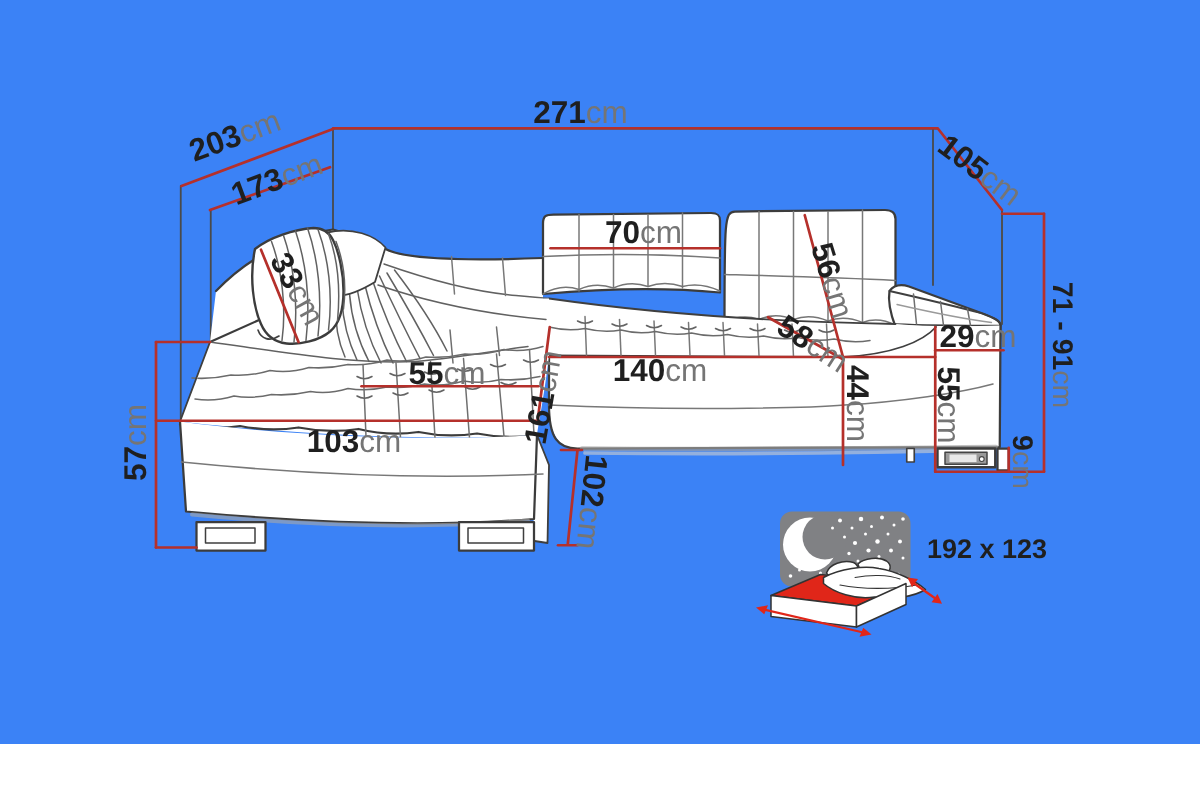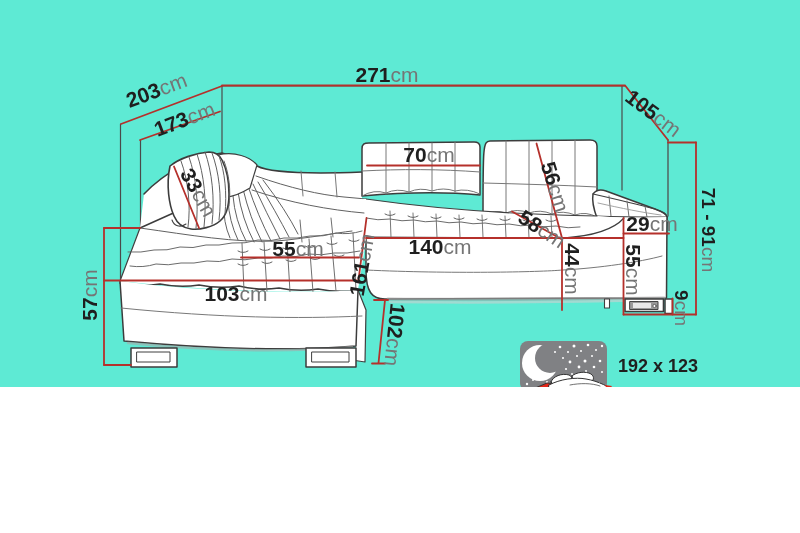--- a/index.html
+++ b/index.html
@@ -1,16 +1,16 @@
 <!DOCTYPE html>
 <html><head>
 <meta charset="utf-8">
 <style>
 html,body{margin:0;padding:0;background:#fff;}
-#stage{position:relative;width:800px;height:387px;background:#5eead4;overflow:hidden;}
+#stage{position:relative;width:800px;height:496px;background:#3b82f6;overflow:hidden;}
 svg{position:absolute;left:0;top:0;}
 text{font-family:"Liberation Sans",sans-serif;font-weight:bold;fill:#1f1f1f;}
 .cm{fill:#757575;font-weight:normal;}
 </style>
 </head>
 <body>
 <div id="stage">
 <svg width="800" height="533" viewBox="0 0 800 533">
 <g fill="none" stroke-linecap="round" stroke-linejoin="round">
 

